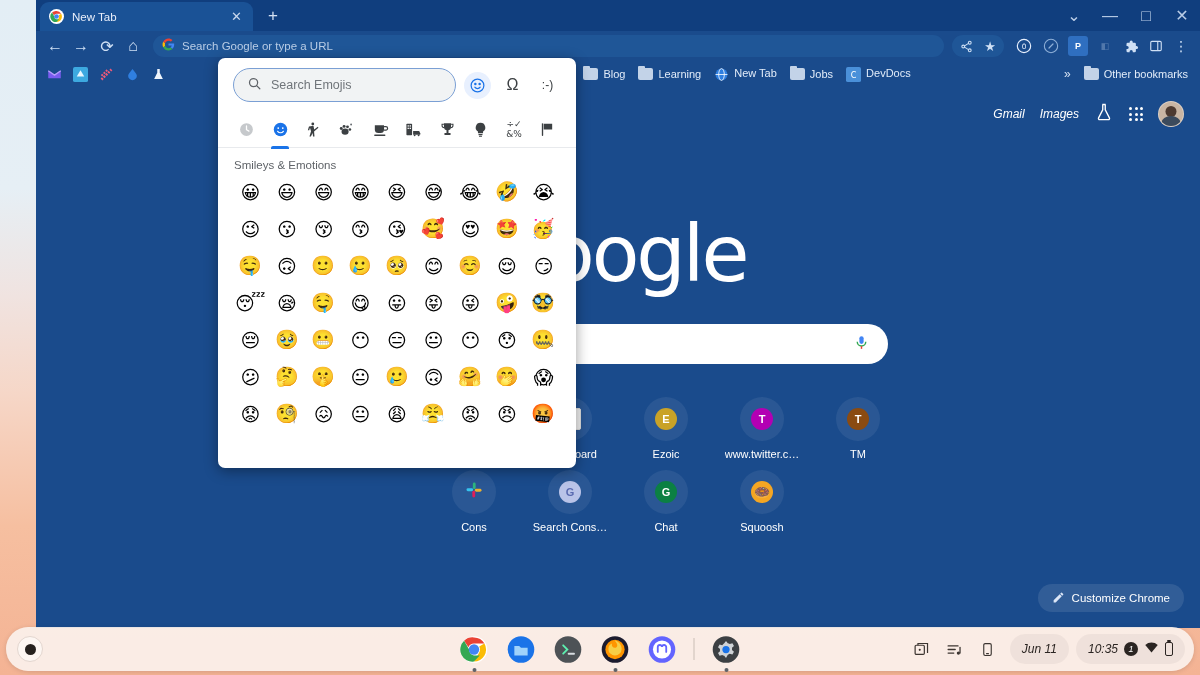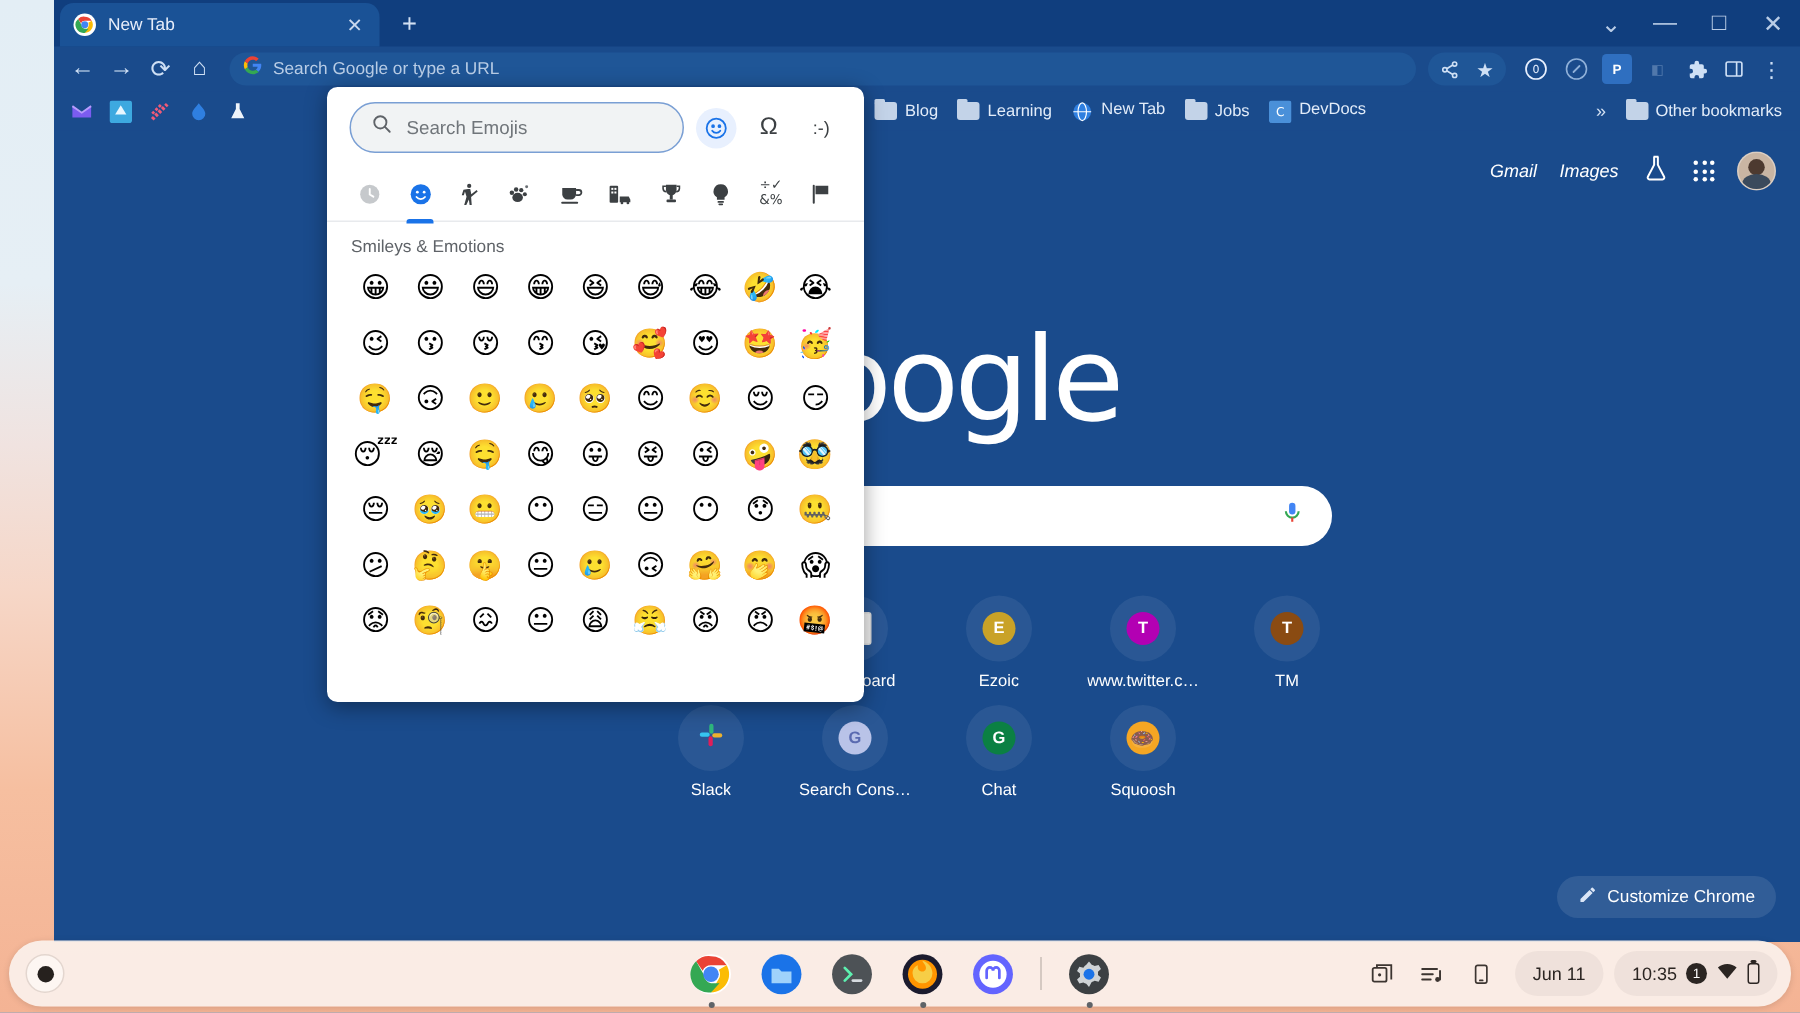--- a/index.html
+++ b/index.html
@@ -287,21 +287,21 @@
     display: flex; align-items: center; gap: 3px;
   }
   .status-ico {
     width: 30px; height: 30px; border-radius: 50%;
     display: flex; align-items: center; justify-content: center;
     color: #3c3531;
   }
   .status-pill {
     height: 30px; border-radius: 15px; background: rgba(0,0,0,.045);
     display: flex; align-items: center; gap: 6px; padding: 0 12px;
-    color: #2b2522; font-size: 12px; margin-left: 4px;
+    color: #2b2522; font-size: 12px; margin-left: 4px; font-style: italic;
   }
   .batt {
     width: 8px; height: 14px; border: 1.3px solid #2b2522;
     border-radius: 2px; position: relative;
   }
   .batt::before {
     content:""; position:absolute; top:-3px; left:50%; transform:translateX(-50%);
     width:4px; height:2px; background:#2b2522; border-radius:1px;
   }
   .notif-dot {
@@ -547,21 +547,21 @@
         <span class="sc-circle">
           <span>
             <svg width="20" height="20" viewBox="0 0 24 24">
               <rect x="3" y="10" width="8" height="3.4" rx="1.7" fill="#36c5f0"></rect>
               <rect x="10.6" y="3" width="3.4" height="8" rx="1.7" fill="#2eb67d"></rect>
               <rect x="13" y="10.6" width="8" height="3.4" rx="1.7" fill="#ecb22e"></rect>
               <rect x="10" y="13" width="3.4" height="8" rx="1.7" fill="#e01e5a"></rect>
             </svg>
           </span>
         </span>
-        <span class="sc-label">Slack</span>
+        <span class="sc-label">Cons</span>
       </div>
       <div class="shortcut">
         <span class="sc-circle">
             <span class="sc-inner" style="background:#b9c3e8;color:#5a6ab0;">G</span>
           </span>
         <span class="sc-label">Search Cons…</span>
       </div>
       <div class="shortcut">
         <span class="sc-circle">
             <span class="sc-inner" style="background:#0b8043">G</span>

